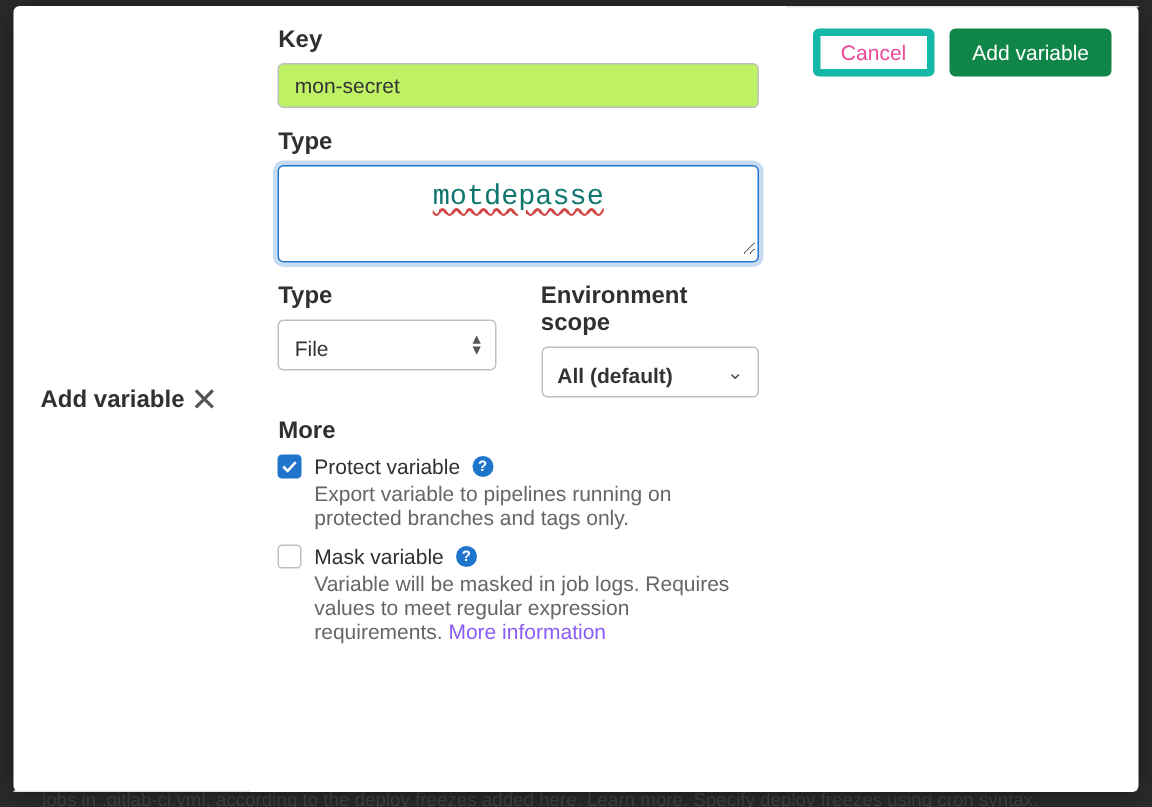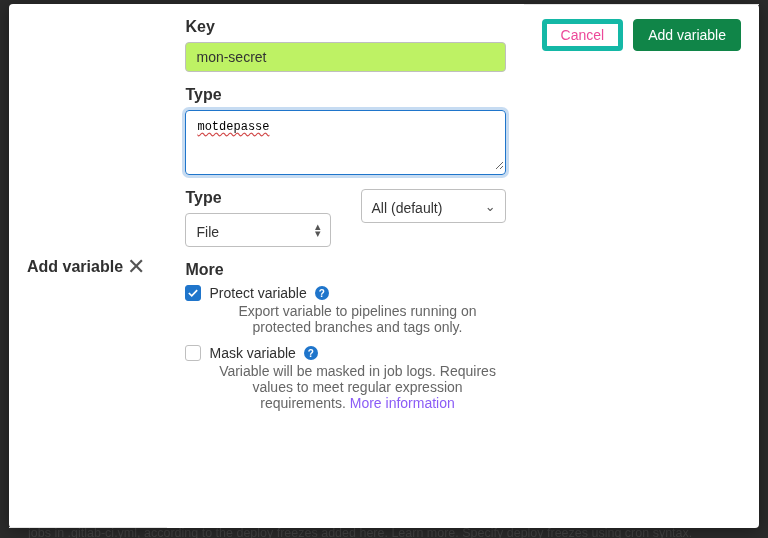--- a/index.html
+++ b/index.html
@@ -45,23 +45,24 @@
   font-size: 14px; color: #333; background: #bef264;
 }
 .textarea-wrap {
   border: 1px solid #1f75cb; border-radius: 4px;
   box-shadow: 0 0 0 3px rgba(31,117,203,.25);
   padding: 1px;
 }
 .textarea {
   width: 100%; height: 58px; resize: vertical;
   border: none; outline: none; font-family: "Courier New", monospace;
-  font-size: 12px; padding: 8px 10px; color: #000000;
+  font-size: 19px; padding: 8px 10px; color: #0f766e;
   text-decoration: underline wavy #d14747;
   text-underline-offset: 2px;
+  text-align: center;
 }
 .row { display: flex; gap: 30px; margin-bottom: 14px; }
 .col { flex: 1; }
 .select {
   width: 100%; height: 34px; padding: 10px 28px 6px 10px;
   border: 1px solid #bfbfbf; border-radius: 4px;
   font-size: 14px; color: #333; background: #fff;
   appearance: none; position: relative;
 }
 .select-wrap { position: relative; }
@@ -80,21 +81,21 @@
 .checkbox.checked { background: #1f75cb; border-color: #1f75cb; }
 .checkbox.checked svg { display: block; }
 .checkbox svg { display: none; width: 10px; height: 10px; }
 .flag-label { color: #303030; font-size: 14px; }
 .help-icon {
   width: 14px; height: 14px; border-radius: 50%;
   background: #1f75cb; color: #fff; font-size: 10px; font-weight: 700;
   display: inline-flex; align-items: center; justify-content: center;
   cursor: help;
 }
-.flag-desc { font-size: 14px; color: #666; margin-left: 24px; text-align: center; }
+.flag-desc { font-size: 14px; color: #666; margin-left: 24px; }
 .link { color: #8b5cf6; text-decoration: none; cursor: pointer; }
 .modal-footer {
   border-top: 1px solid #e5e5e5;
   padding: 14px 18px;
   display: flex; justify-content: flex-end; gap: 10px;
 }
 .btn {
   height: 32px; padding: 0 14px; border-radius: 4px;
   font-size: 14px; cursor: pointer; font-weight: 400;
 }
@@ -138,22 +139,23 @@
           <button class="select" style="text-align:left;">
             <span>File</span>
           </button>
           <span class="caret caret-updown">
               <span>▴</span>
               <span>▾</span>
             </span>
         </div>
       </div>
       <div class="col">
+        <label class="label">Environment scope</label>
         <div class="select-wrap">
-          <button class="select" style="text-align:left;">
+          <button class="select" style="text-align:left;font-weight:bold;">
             <span>All (default)</span>
           </button>
           <span class="caret">⌄</span>
         </div>
       </div>
     </div>
 
     <div class="field">
       <label class="label">More</label>
 

